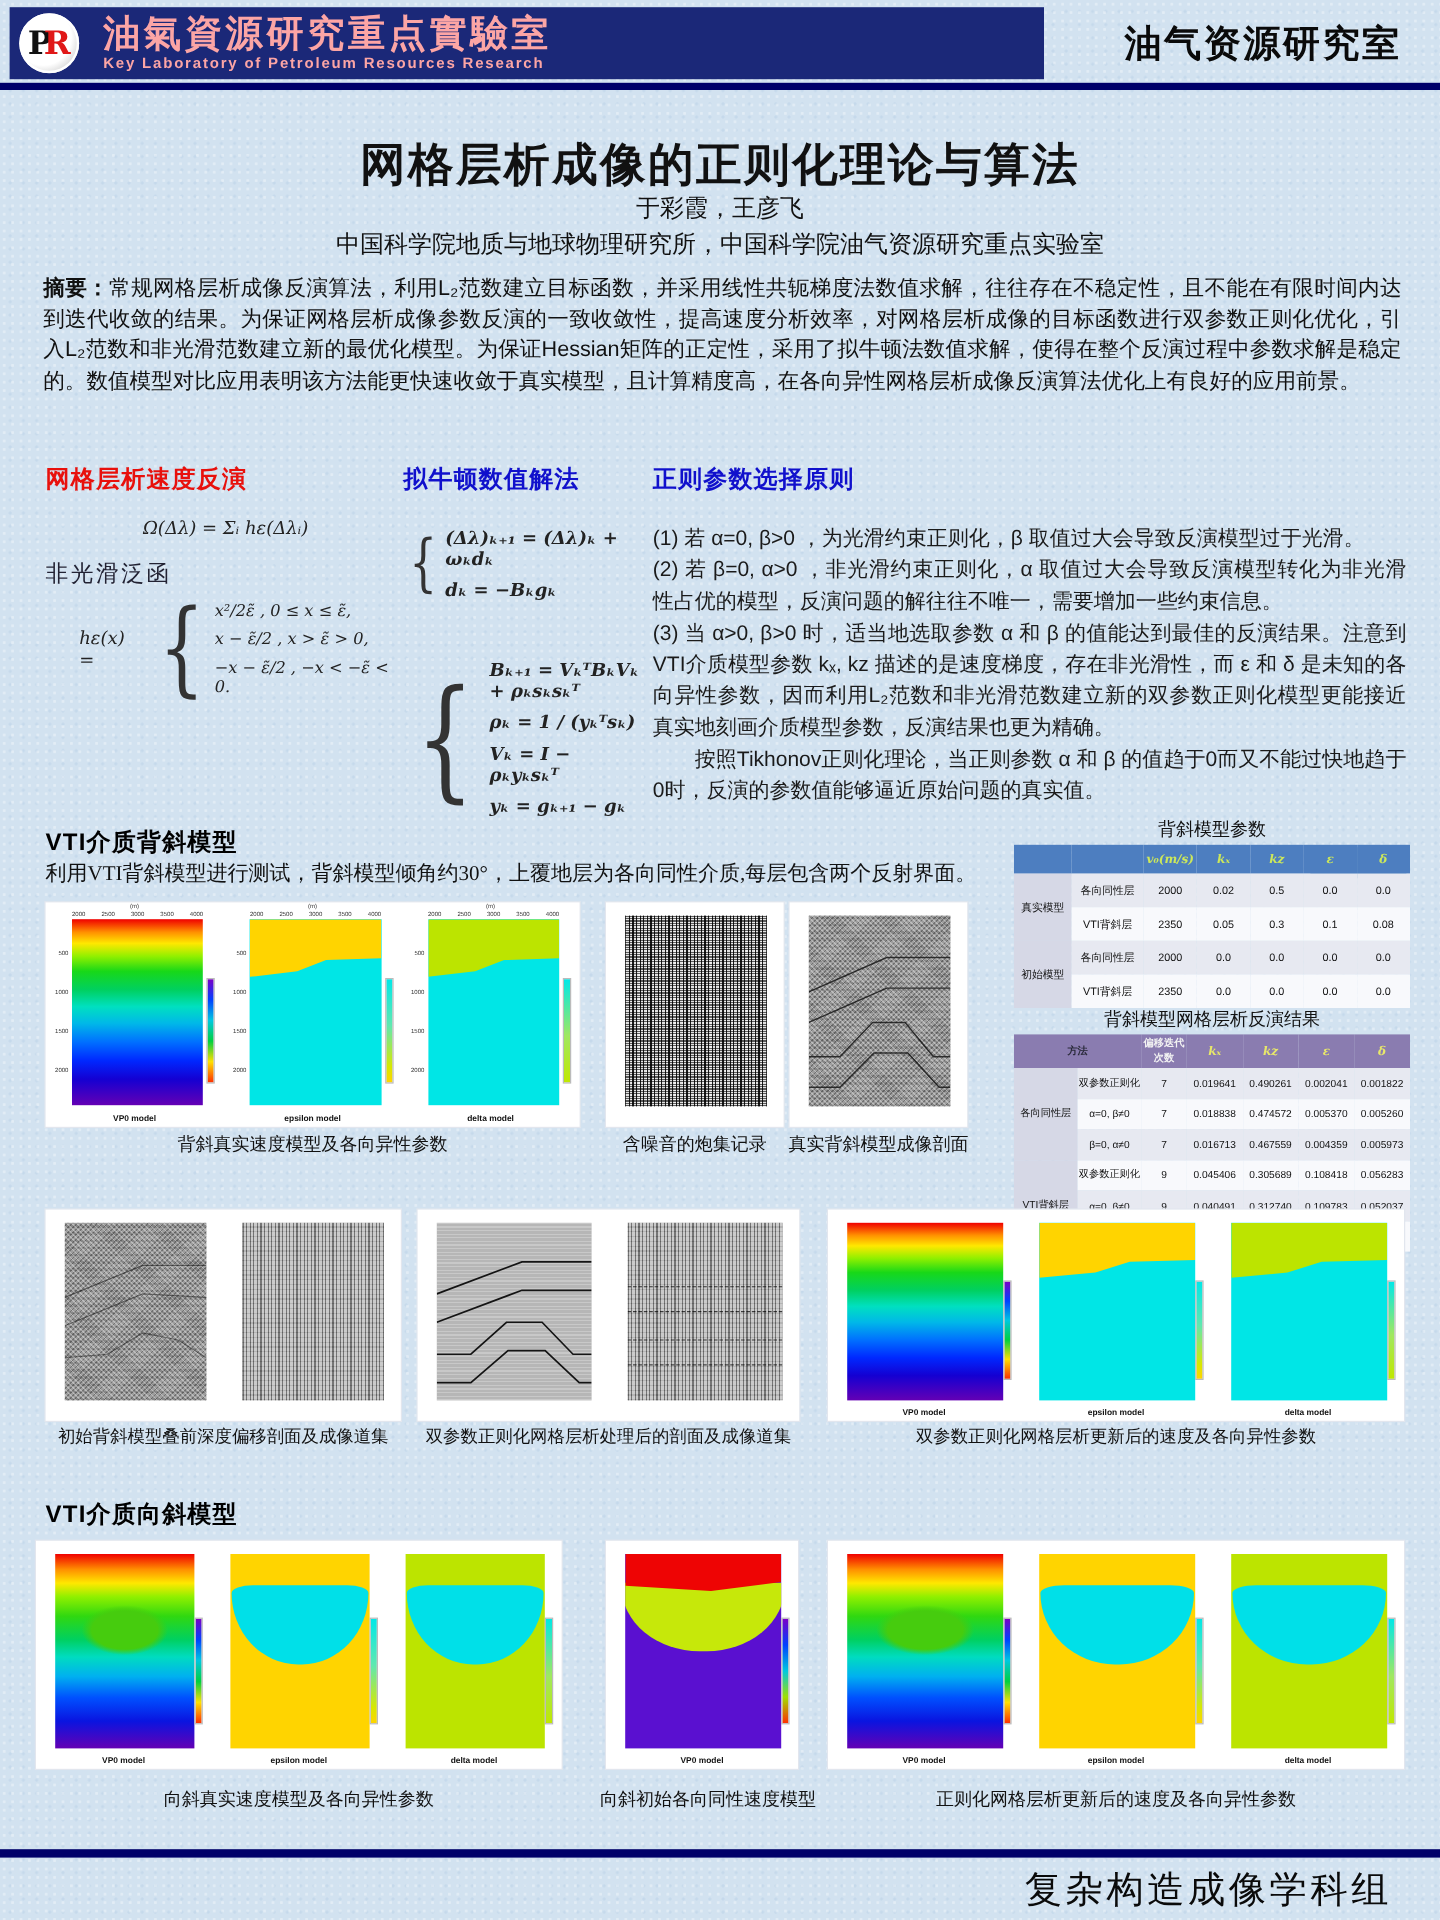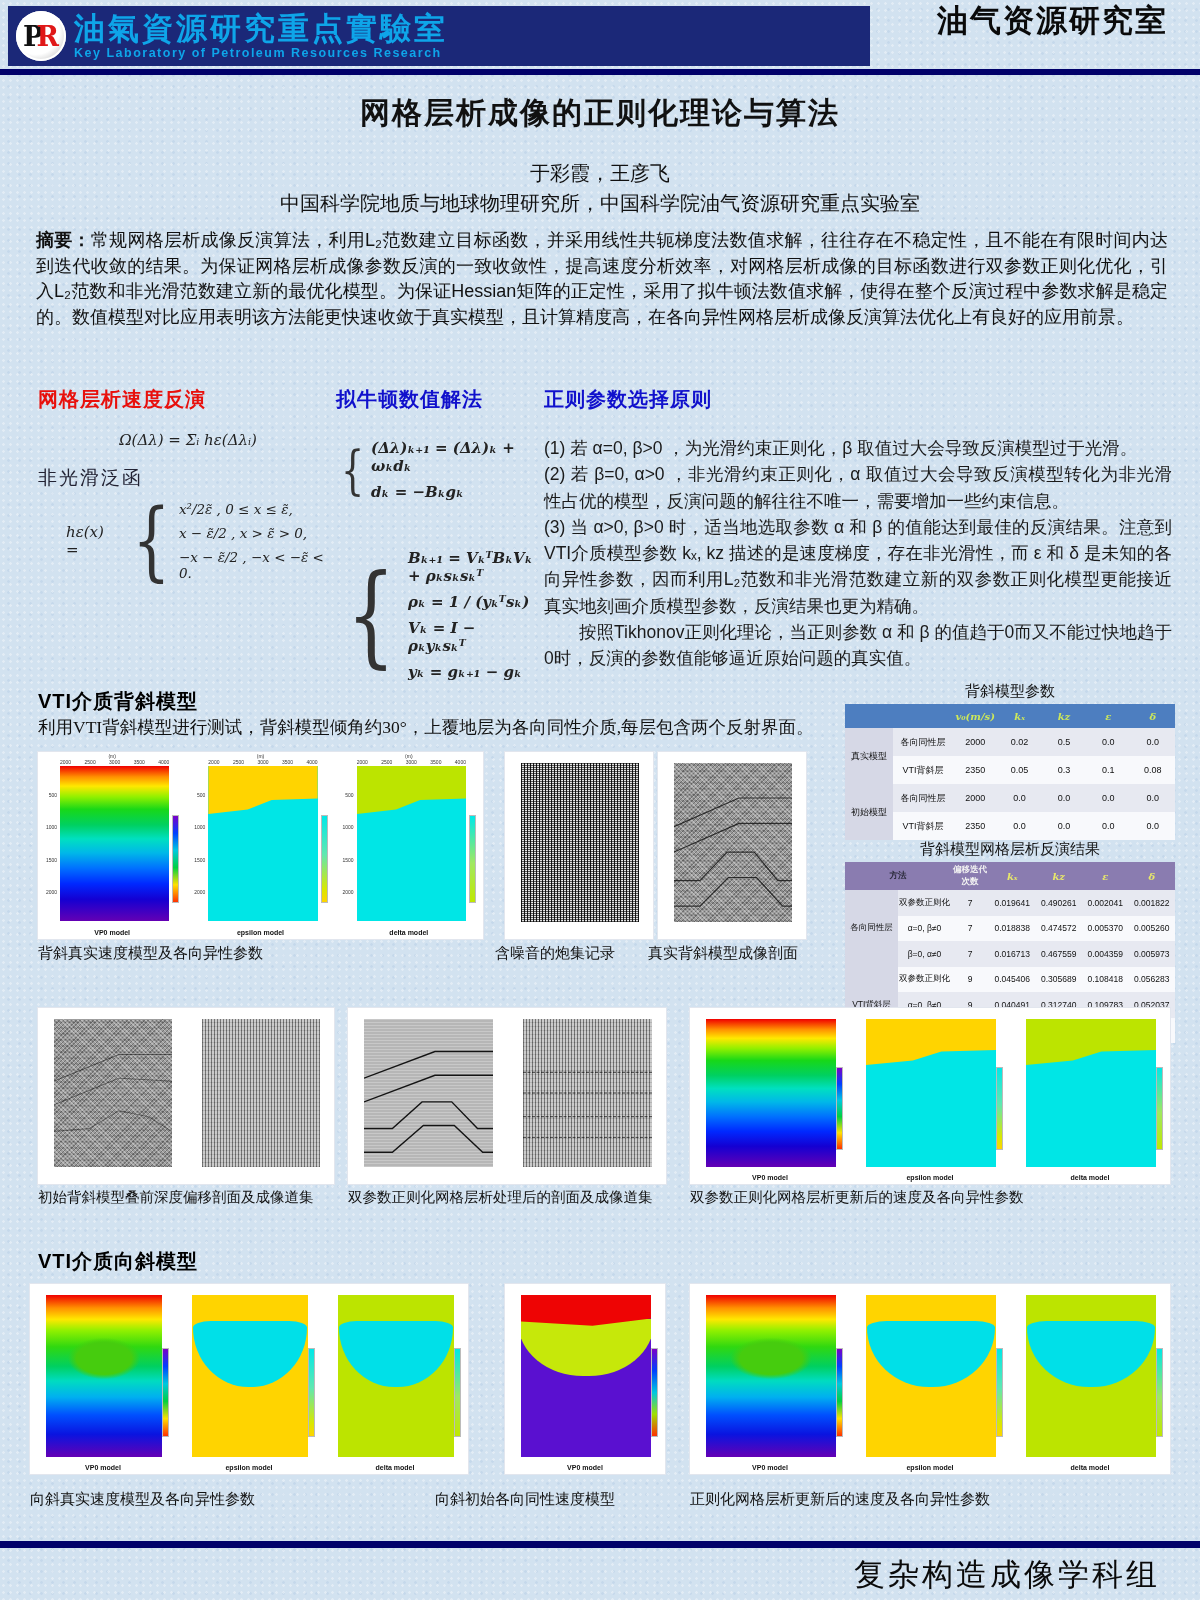--- a/index.html
+++ b/index.html
@@ -5,27 +5,27 @@
   html,body{margin:0;padding:0;}
   .poster{position:relative;width:1200px;height:1600px;background:#d2e2f0;
     background-image:radial-gradient(rgba(255,255,255,.35) 1px, transparent 1.6px),radial-gradient(rgba(160,190,220,.25) 1px, transparent 1.6px);
     background-size:7px 7px,11px 11px;background-position:0 0,3px 4px;
     font-family:"Liberation Sans",sans-serif;color:#111;overflow:hidden;}
   
   .banner{position:absolute;left:8px;top:6px;width:862px;height:60px;background:#1b2878;display:flex;align-items:center;padding-left:8px;box-sizing:border-box;}
   .logo{width:50px;height:50px;border-radius:50%;background:radial-gradient(circle at 40% 40%,#ffffff 55%,#cfcfcf 80%,#9a9a9a);display:flex;align-items:center;justify-content:center;font-weight:bold;font-size:27px;font-family:"DejaVu Serif",serif;flex:none;box-shadow:0 0 0 2px #fff inset;}
   .logo .p{color:#101010;}
   .logo .r{color:#e01818;margin-left:-7px;}
-  .banner-text{margin-left:8px;color:#0ea5e9;line-height:1.05;}
+  .banner-text{margin-left:20px;color:#fca5a5;line-height:1.05;}
   .banner-cn{font-family:"DejaVu Serif",serif;font-size:31px;font-weight:bold;letter-spacing:3px;white-space:nowrap;}
   .banner-en{font-size:12.5px;font-weight:bold;letter-spacing:1.5px;margin-top:3px;}
-  .dept{position:absolute;right:32px;top:0;font-size:31px;font-weight:600;color:#0a0a0a;letter-spacing:2px;}
+  .dept{position:absolute;right:32px;top:16px;font-size:31px;font-weight:600;color:#0a0a0a;letter-spacing:2px;}
   .header-rule{position:absolute;left:0;top:69px;width:100%;height:6px;background:#00006a;}
   
-  .title{position:absolute;left:0;top:93px;width:100%;text-align:center;font-size:30px;font-weight:bold;letter-spacing:2px;}
+  .title{position:absolute;left:0;top:112px;width:100%;text-align:center;font-size:38px;font-weight:bold;letter-spacing:2px;}
   .authors{position:absolute;left:0;top:160px;width:100%;text-align:center;font-size:20px;font-family:"DejaVu Serif",serif;}
   .affiliation{position:absolute;left:0;top:190px;width:100%;text-align:center;font-size:20px;font-family:"DejaVu Serif",serif;}
   
   .abstract{position:absolute;left:36px;top:228px;width:1132px;font-size:18px;line-height:1.43;text-align:justify;}
   .abstract b{font-weight:bold;}
   
   .col1{position:absolute;left:38px;top:386px;width:300px;}
   .col2{position:absolute;left:336px;top:386px;width:200px;}
   .col3{position:absolute;left:544px;top:386px;width:628px;}
   .h-red{color:#e8100c;font-size:20px;font-weight:bold;letter-spacing:1px;}
@@ -110,21 +110,21 @@
   .gray-noise{background-color:#9d9d9d;background-image:
     repeating-linear-gradient(45deg,rgba(255,255,255,.32) 0 1px,transparent 1px 3px),
     repeating-linear-gradient(-45deg,rgba(0,0,0,.28) 0 1px,transparent 1px 3px),
     repeating-linear-gradient(0deg,rgba(0,0,0,.14) 0 2px,transparent 2px 6px);}
   .gather-noise{background-color:#b4b4b4;background-image:
     repeating-linear-gradient(90deg,rgba(0,0,0,.35) 0 1px,rgba(255,255,255,.3) 1px 3px),
     repeating-linear-gradient(0deg,rgba(0,0,0,.18) 0 1px,transparent 1px 4px);}
   .clean-gray{background-color:#b6b6b6;background-image:repeating-linear-gradient(0deg,rgba(255,255,255,.25) 0 1px,transparent 1px 3px);}
   .sec-svg{position:absolute;inset:0;width:100%;height:100%;}
   
-  .cap{position:absolute;font-size:15px;font-family:"DejaVu Serif",serif;text-align:left;color:#111;}
+  .cap{position:absolute;font-size:15px;font-family:"DejaVu Serif",serif;text-align:center;color:#111;}
   .cap-r2{font-size:14.5px;}
   
   .footer-rule{position:absolute;left:0;top:1541px;width:100%;height:7px;background:#00006a;}
   .footer-text{position:absolute;right:40px;top:1554px;font-size:31px;color:#0a0a0a;letter-spacing:3px;}
   .deco-sq{position:absolute;left:1092px;top:706px;width:80px;height:26px;background:#7fa8cf;}
 </style>
 </head>
 <body>
 
 <div class="poster">

